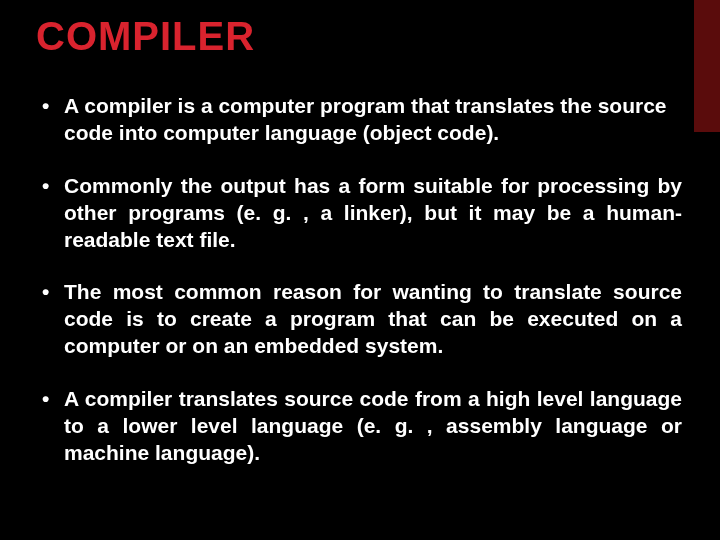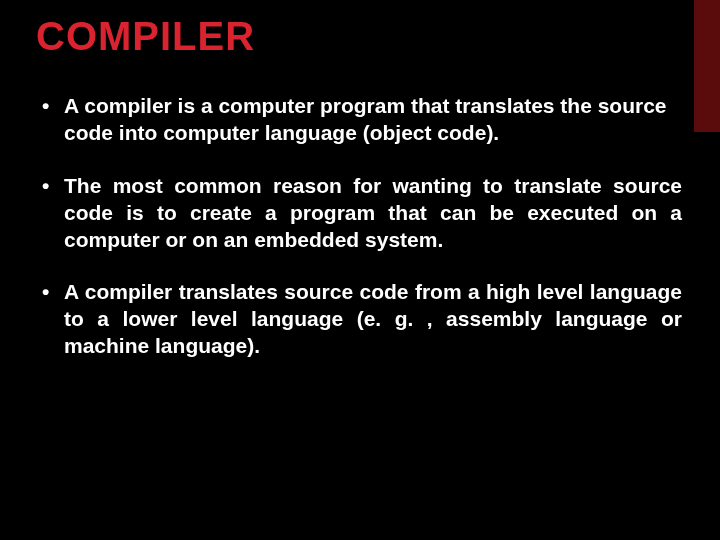--- a/index.html
+++ b/index.html
@@ -72,17 +72,18 @@
 </style>
 </head>
 <body>
 
 <div class="slide">
   <div class="accent-bar"></div>
   <div class="title">COMPILER</div>
   <div class="content">
     <ul class="bullets">
       <li><span>A compiler is a computer program that translates the source code into computer language (object code).</span></li>
+      <li><span>Commonly the output has a form suitable for processing by other programs (e. g. , a linker), but it may be a human-readable text file.</span></li>
       <li><span>The most common reason for wanting to translate source code is to create a program that can be executed on a computer or on an embedded system.</span></li>
       <li><span>A compiler translates source code from a high level language to a lower level language (e. g. , assembly language or machine language).</span></li>
     </ul>
   </div>
 </div>
 
 </body></html>

